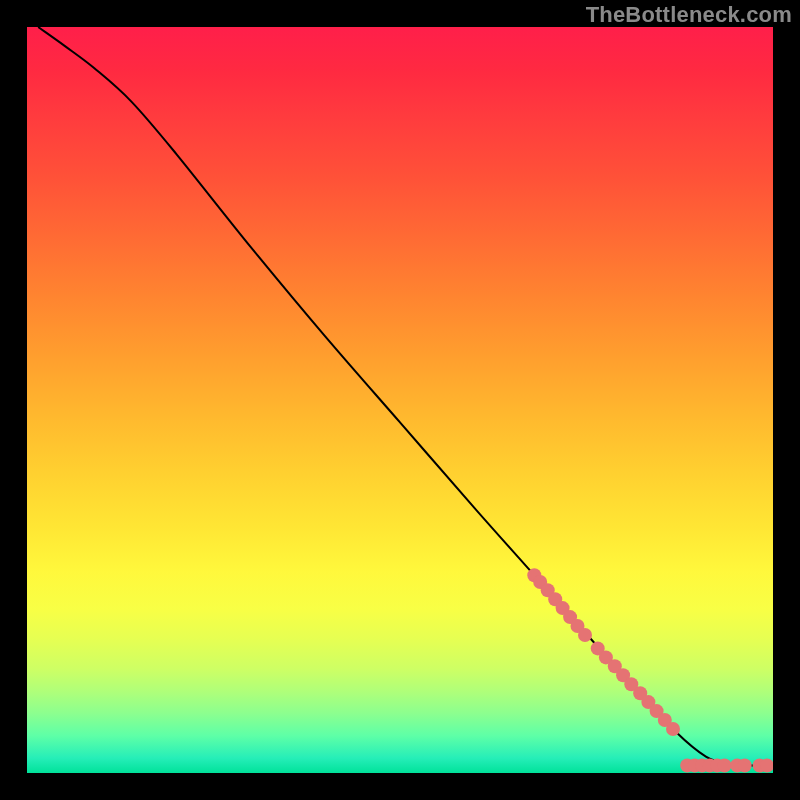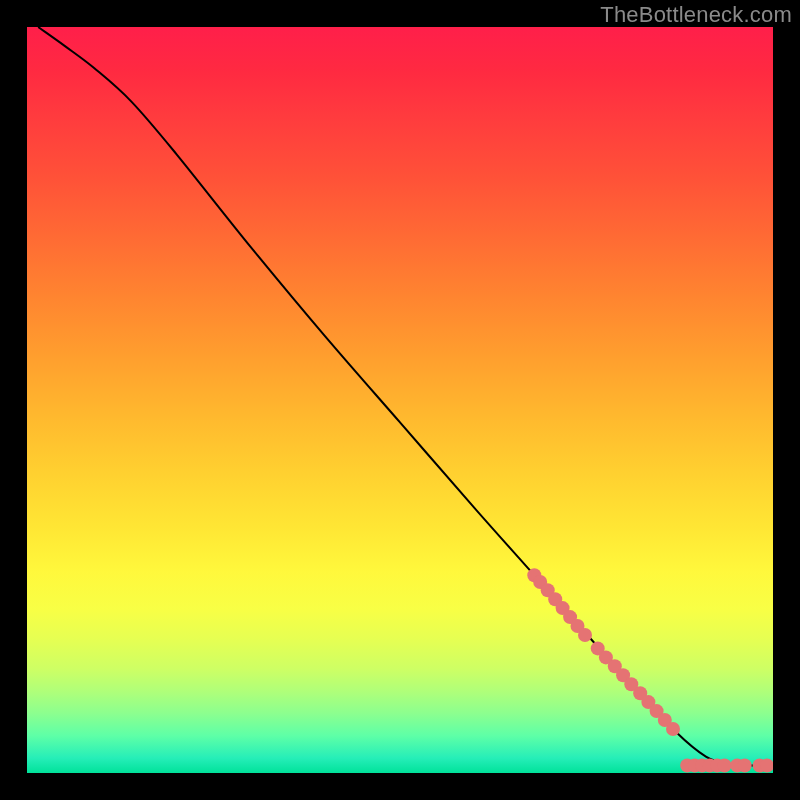--- a/index.html
+++ b/index.html
@@ -14,21 +14,21 @@
   .wrap {
     position: relative;
     width: 800px;
     height: 800px;
   }
   .watermark {
     position: absolute;
     top: 2px;
     right: 8px;
     font-size: 22px;
-    font-weight: 400;
+    font-weight: 700;
     color: #8a8a8a;
     letter-spacing: 0.2px;
     z-index: 10;
   }
   .plot {
     position: absolute;
     left: 27px;
     top: 27px;
     width: 746px;
     height: 746px;

